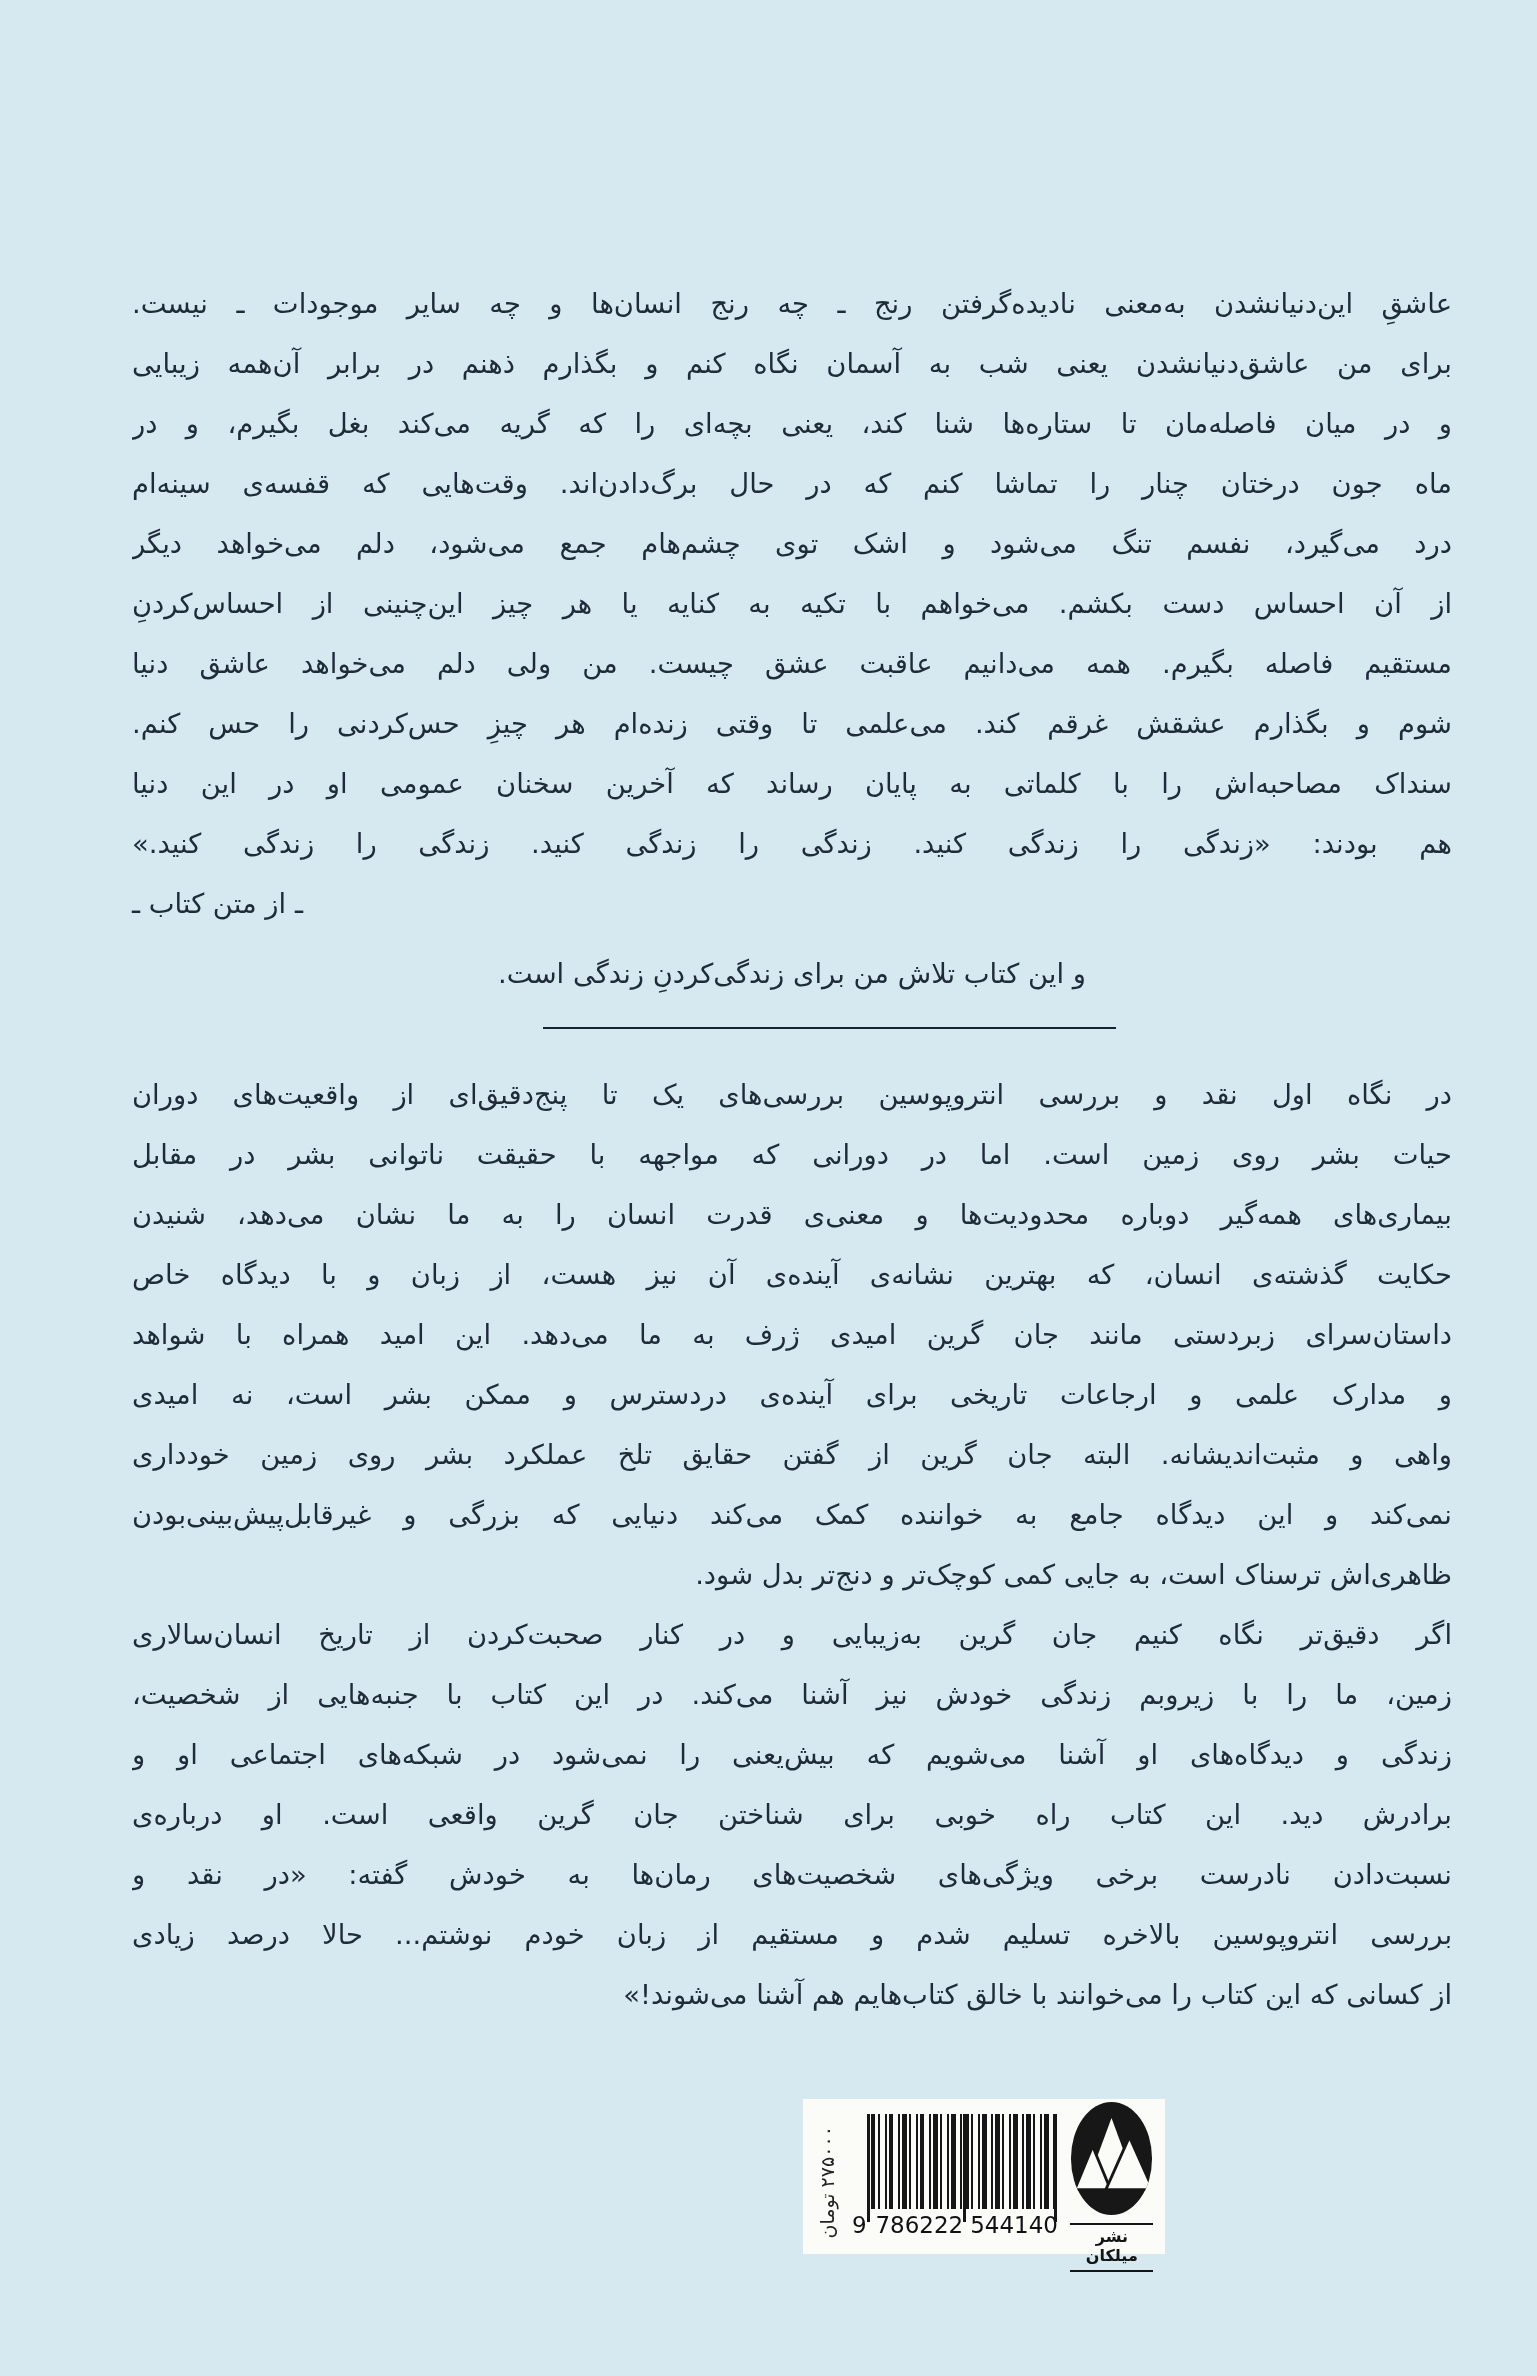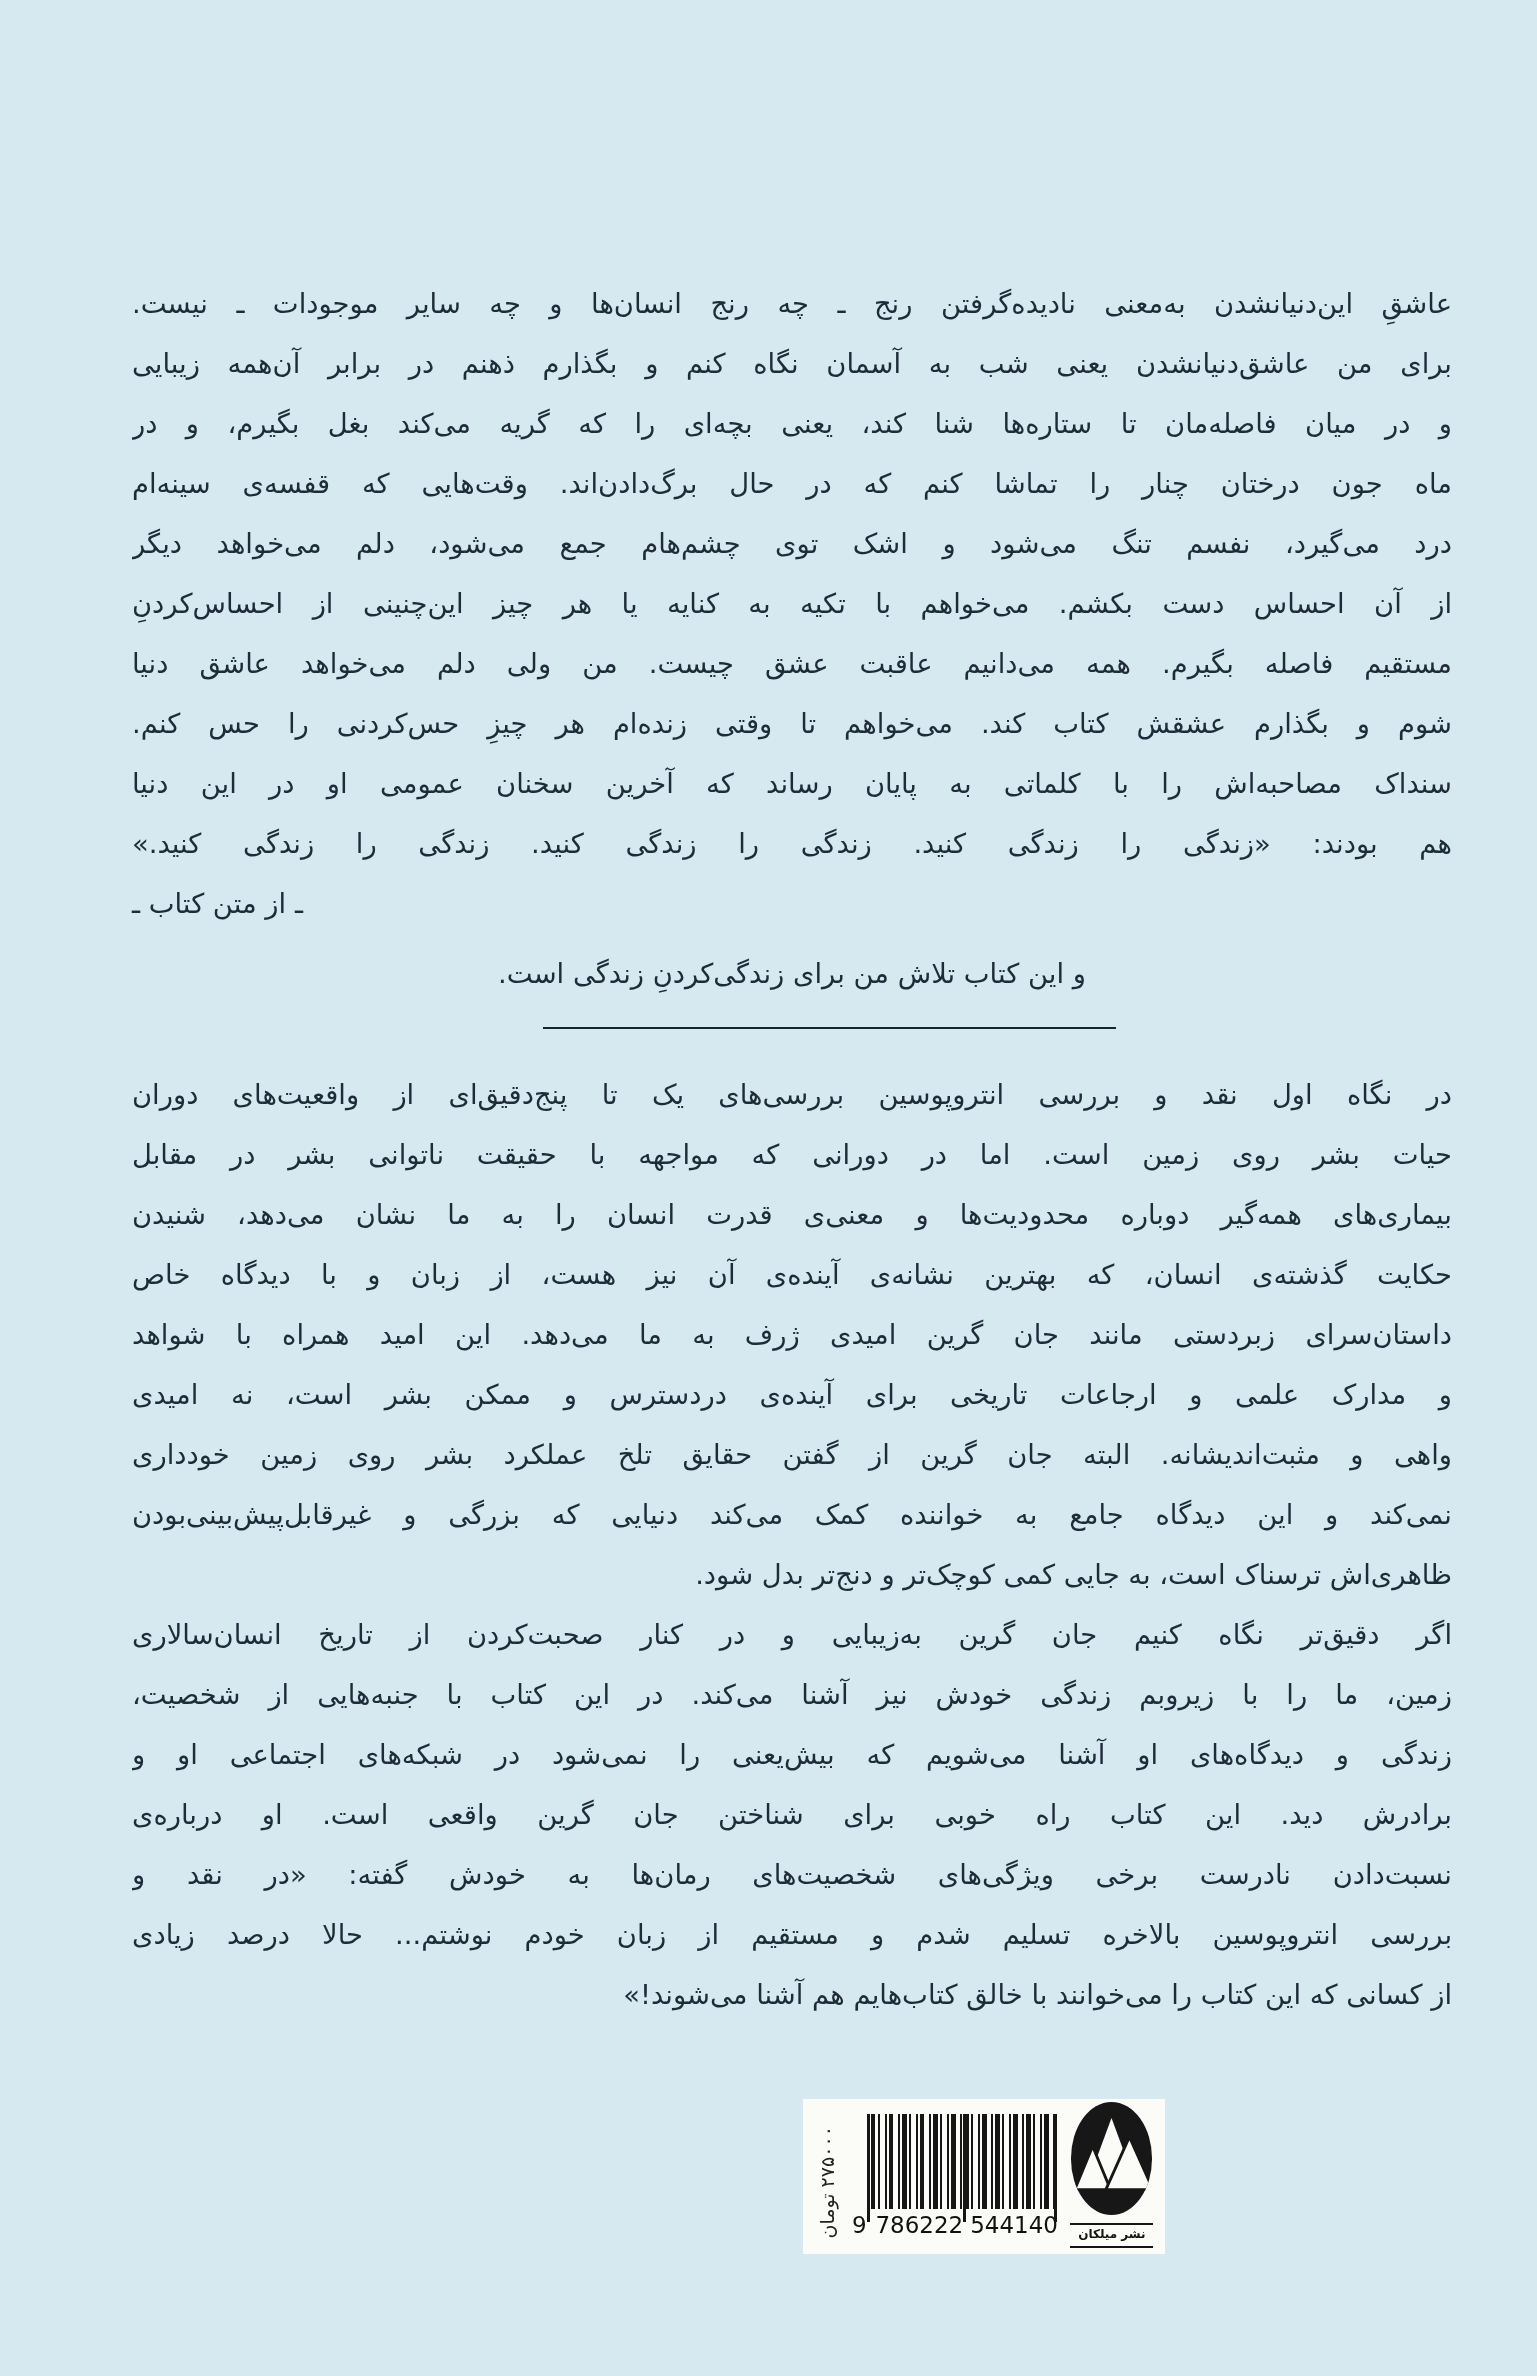--- a/index.html
+++ b/index.html
@@ -66,40 +66,40 @@
   }
   .digits-row span:first-child{margin-right:1.9px;}
   .publisher{
     position:absolute;right:5.7px;top:1.9px;width:95px;
     text-align:center;direction:rtl;
   }
   .publisher-name{
     margin:2.8px auto 0;width:83px;
     border-top:2.8px solid #141414;border-bottom:2.8px solid #141414;
     padding:2.8px 0 4.7px;
-    font-size:12px;font-weight:bold;color:#141414;
+    font-size:16px;font-weight:bold;color:#141414;
   }
 </style>
 </head>
 <body>
 
 <div class="page">
 
   <main class="text-column">
 
     <section>
       <div class="para">
           <div class="line just">عاشقِ این‌دنیانشدن به‌معنی نادیده‌گرفتن رنج ـ چه رنج انسان‌ها و چه سایر موجودات ـ نیست.</div>
           <div class="line just">برای من عاشق‌دنیانشدن یعنی شب به آسمان نگاه کنم و بگذارم ذهنم در برابر آن‌همه زیبایی</div>
           <div class="line just">و در میان فاصله‌مان تا ستاره‌ها شنا کند، یعنی بچه‌ای را که گریه می‌کند بغل بگیرم، و در</div>
           <div class="line just">ماه جون درختان چنار را تماشا کنم که در حال برگ‌دادن‌اند. وقت‌هایی که قفسه‌ی سینه‌ام</div>
           <div class="line just">درد می‌گیرد، نفسم تنگ می‌شود و اشک توی چشم‌هام جمع می‌شود، دلم می‌خواهد دیگر</div>
           <div class="line just">از آن احساس دست بکشم. می‌خواهم با تکیه به کنایه یا هر چیز این‌چنینی از احساس‌کردنِ</div>
           <div class="line just">مستقیم فاصله بگیرم. همه می‌دانیم عاقبت عشق چیست. من ولی دلم می‌خواهد عاشق دنیا</div>
-          <div class="line just">شوم و بگذارم عشقش کتاب کند. می‌خواهم تا وقتی زنده‌ام هر چیزِ حس‌کردنی را حس کنم.</div>
+          <div class="line just">شوم و بگذارم عشقش غرقم کند. می‌علمی تا وقتی زنده‌ام هر چیزِ حس‌کردنی را حس کنم.</div>
           <div class="line just">سنداک مصاحبه‌اش را با کلماتی به پایان رساند که آخرین سخنان عمومی او در این دنیا</div>
           <div class="line just">هم بودند: «زندگی را زندگی کنید. زندگی را زندگی کنید. زندگی را زندگی کنید.»</div>
         </div>
       <div class="line attribution">ـ از متن کتاب ـ</div>
       <div class="line closing">و این کتاب تلاش من برای زندگی‌کردنِ زندگی است.</div>
     </section>
 
     <hr class="divider">
 
     <section class="review">

